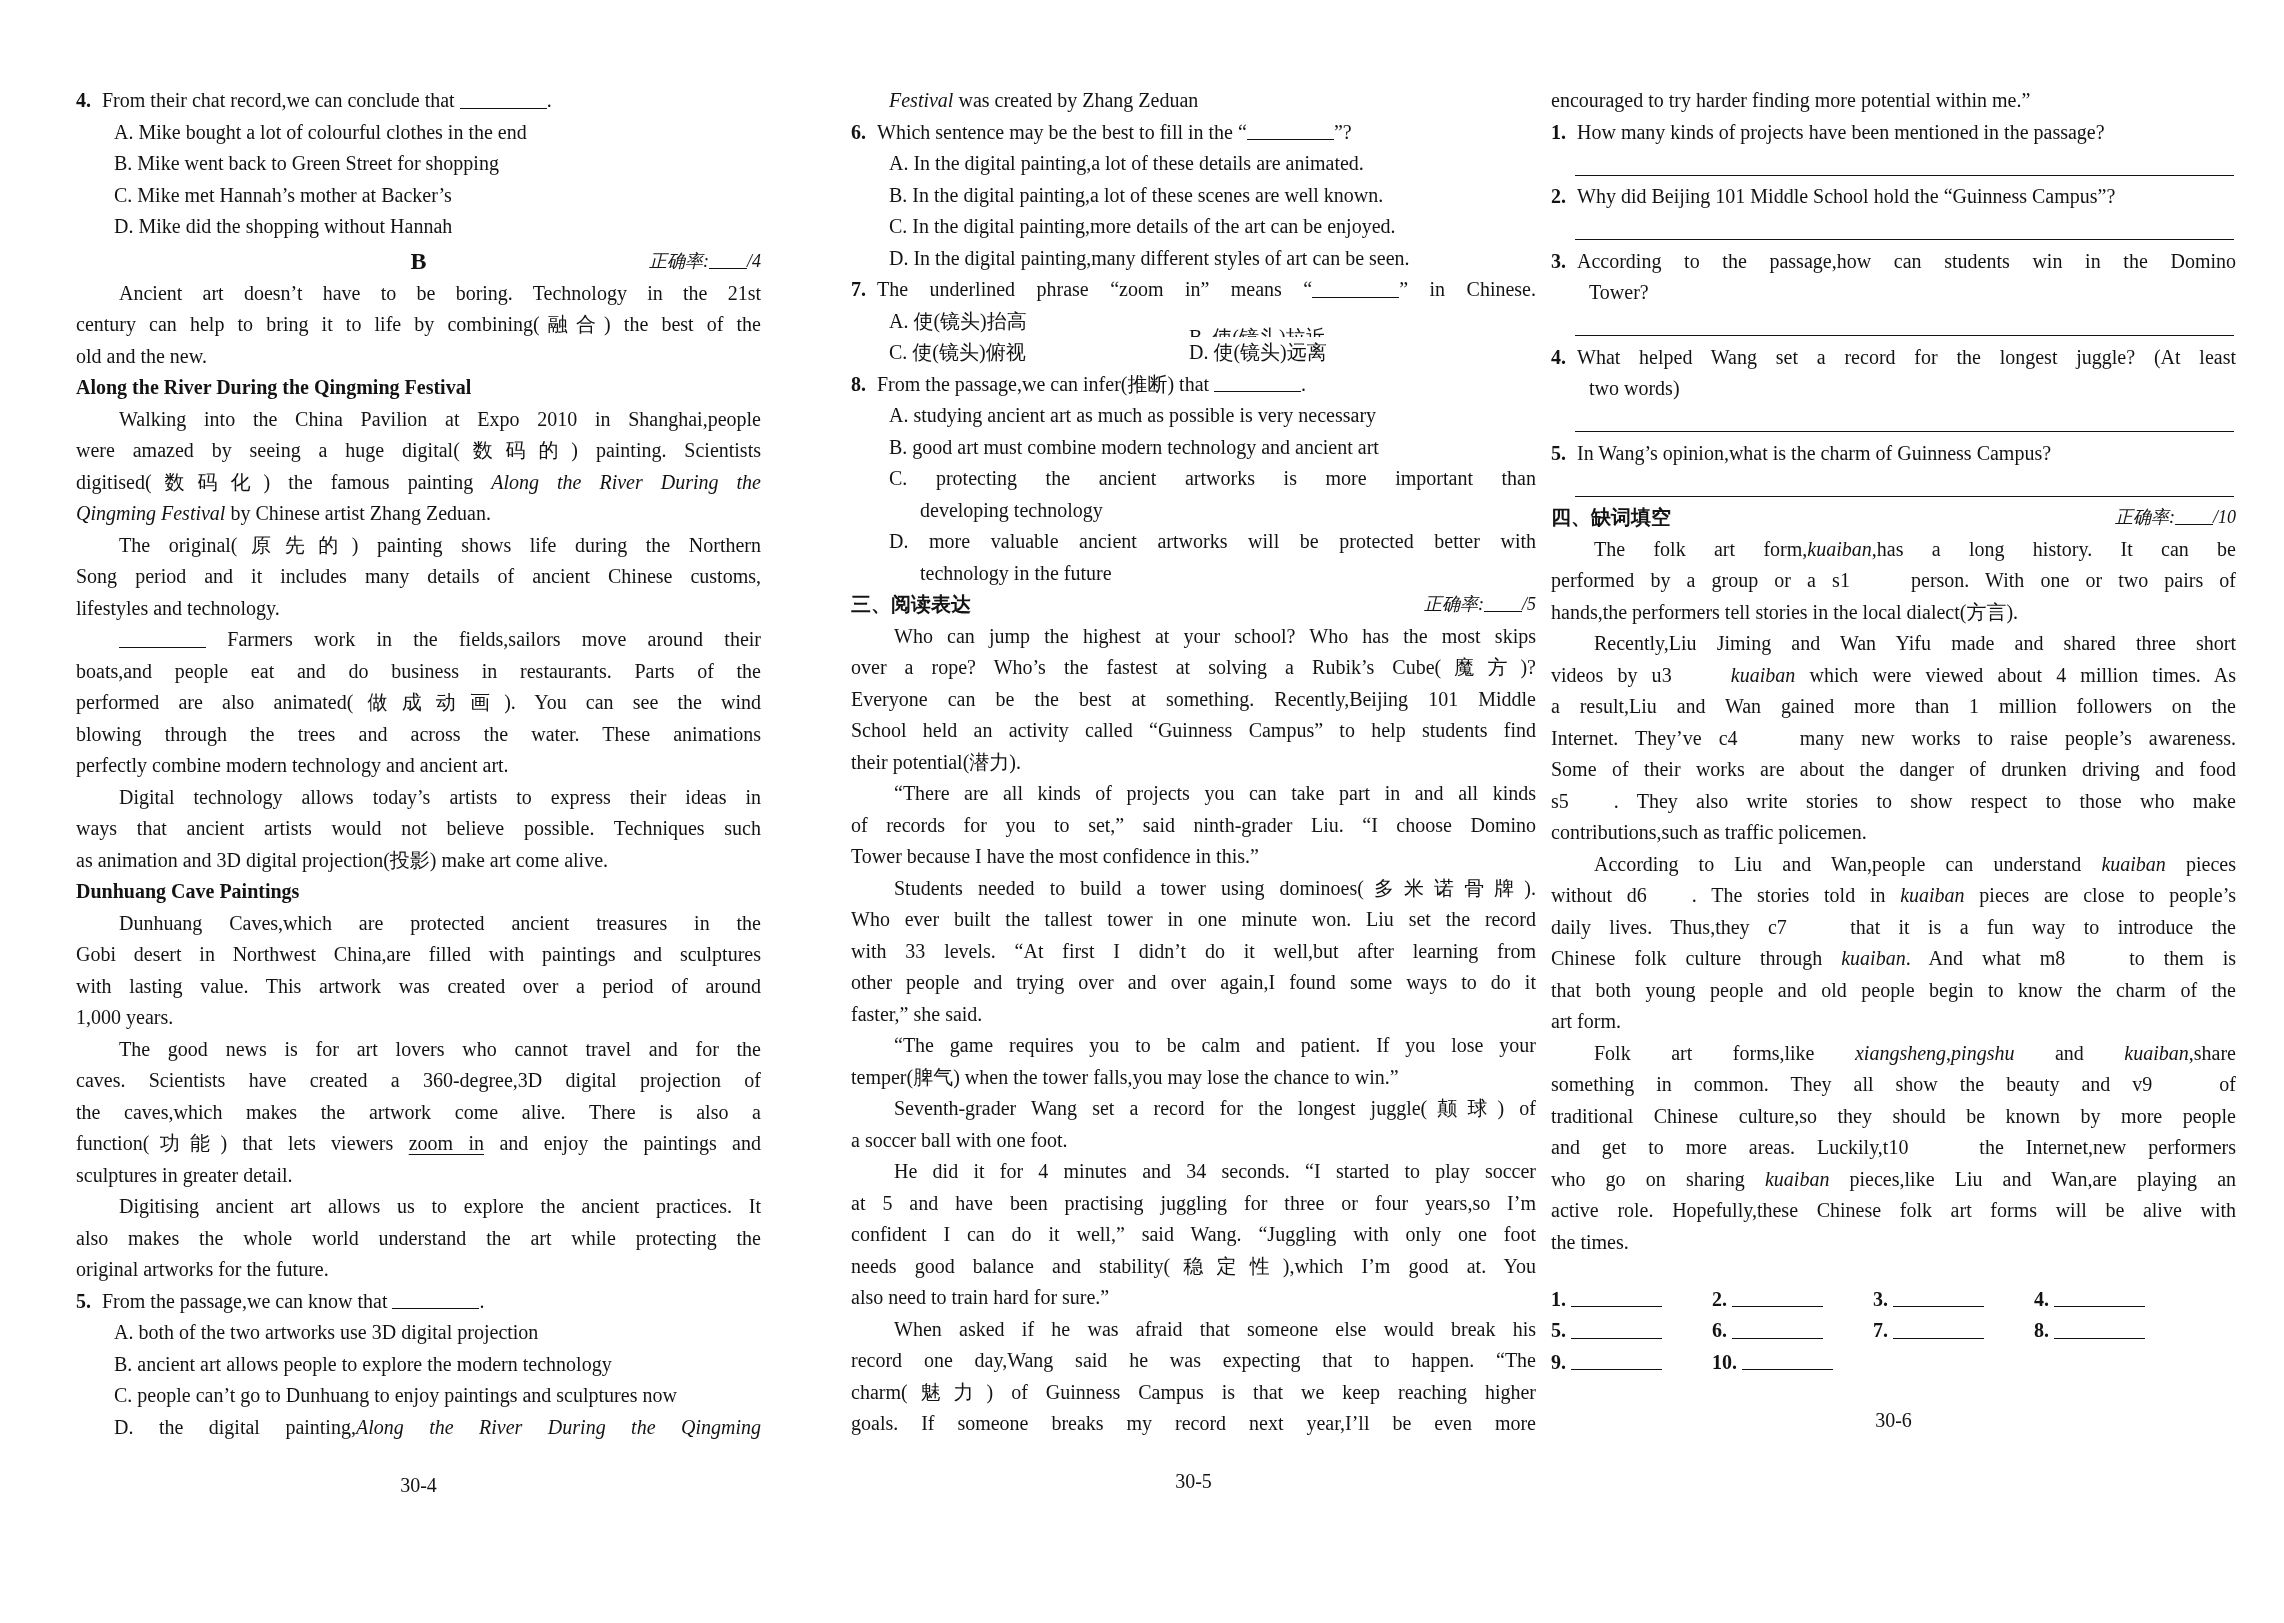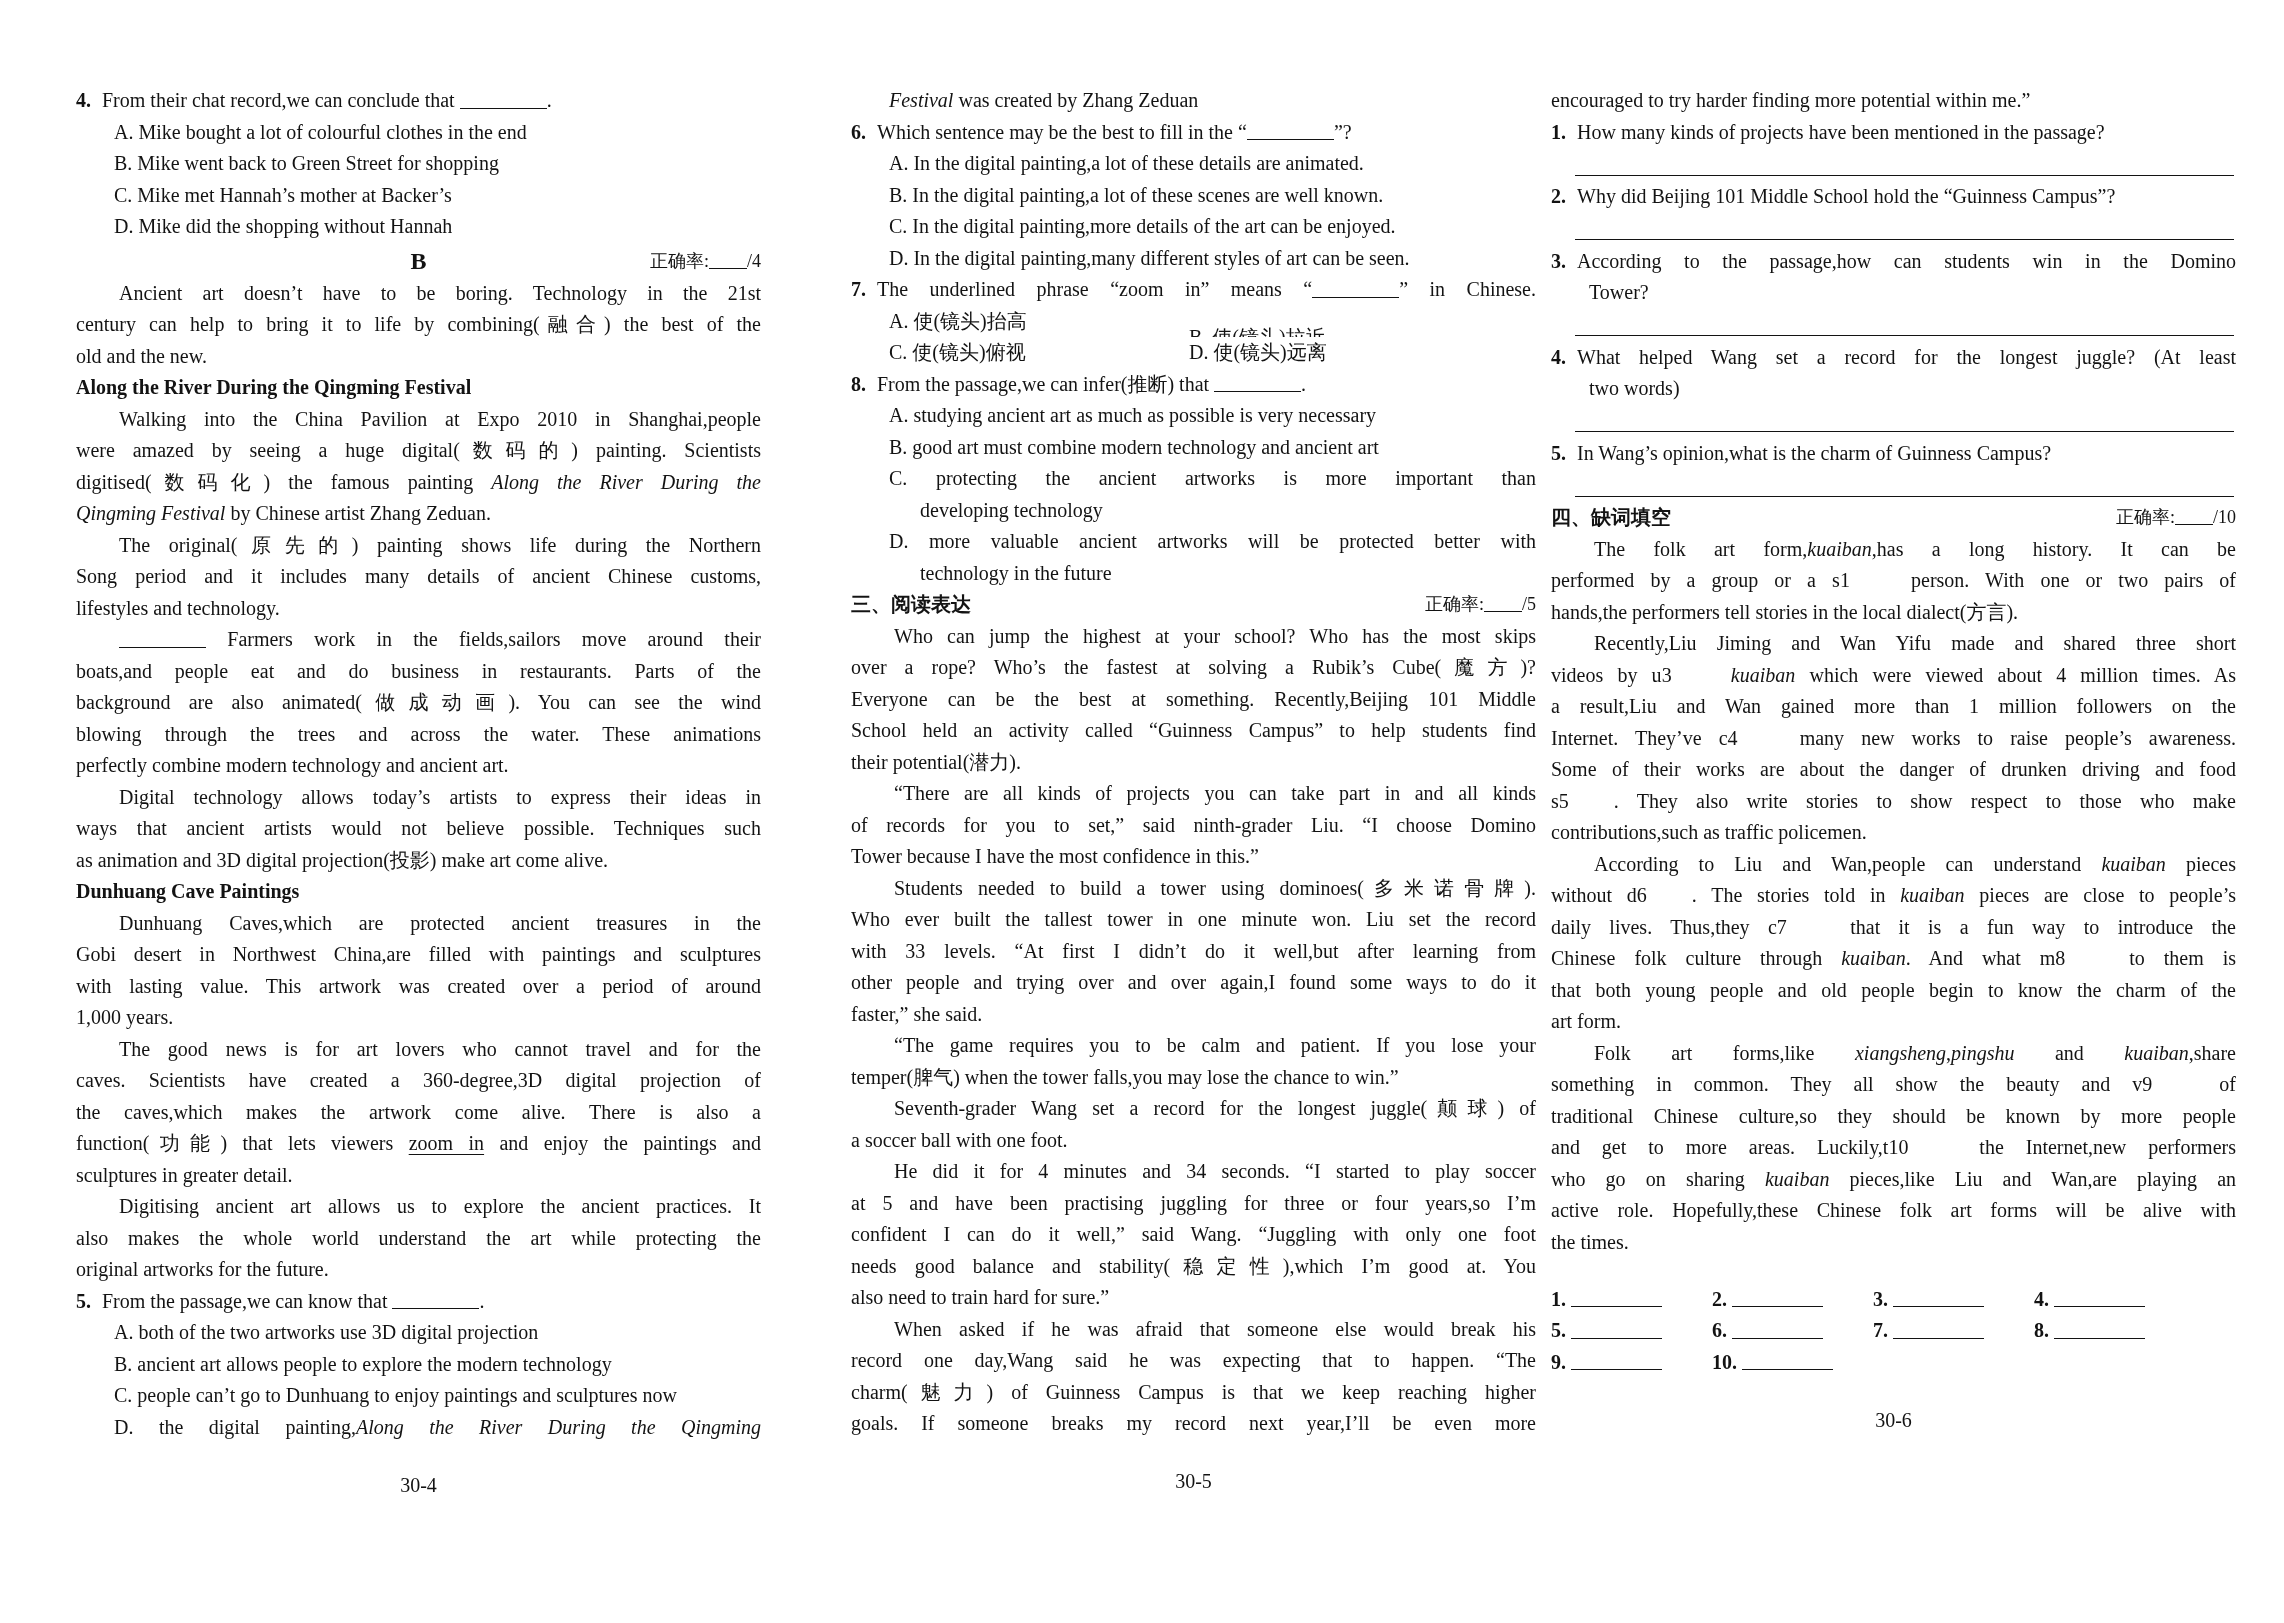--- a/index.html
+++ b/index.html
@@ -18,21 +18,21 @@
   .c{text-align:center;}
   .big{font-size:24px;}
   .ind1{text-indent:43px;}
   .ind2{padding-left:38px;}
   .ind3{padding-left:69px;}
   .b{font-weight:bold;}
   .i{font-style:italic;margin-top:6px;}
   .u{text-decoration:underline;text-underline-offset:4.1px;text-decoration-thickness:1.4px;}
   .blank{display:inline-block;border-bottom:1.4px solid #131313;height:18px;vertical-align:-1.8px;}
   .nblank{display:inline-block;border-bottom:1.4px solid #131313;width:55px;text-align:center;text-indent:0;}
-  .acc{position:absolute;right:0;top:0;font-size:18px;line-height:31.5px;white-space:nowrap;}
+  .acc{position:absolute;right:0;top:0;font-size:18px;line-height:31.5px;white-space:nowrap;font-style:italic;}
   .acc .blank{width:38px;}
   .rulewrap{height:33px;position:relative;overflow:visible;}
   .rule{position:absolute;left:24px;right:1.8px;bottom:5.5px;border-bottom:1.4px solid #131313;}
   .blanksrow{display:flex;align-items:baseline;overflow:visible;}
   .bcell{width:161px;}
   .bcell .blank{width:91px;margin-left:4.6px;}
   .pn{text-align:center;margin-top:26.5px;font-size:20px;height:37px;}
 </style>
 </head>
 <body>
@@ -51,21 +51,21 @@
       <div class="line"><span class="b">Along the River During the Qingming Festival</span></div>
       <div class="line j ind1"><span>Walking into the China Pavilion at Expo 2010 in Shanghai,people</span></div>
       <div class="line j"><span>were amazed by seeing a huge digital(数码的) painting. Scientists</span></div>
       <div class="line j"><span>digitised(数码化) the famous painting </span><span class="i">Along the River During the</span></div>
       <div class="line"><span class="i">Qingming Festival</span><span> by Chinese artist Zhang Zeduan.</span></div>
       <div class="line j ind1"><span>The original(原先的) painting shows life during the Northern</span></div>
       <div class="line j"><span>Song period and it includes many details of ancient Chinese customs,</span></div>
       <div class="line"><span>lifestyles and technology.</span></div>
       <div class="line j ind1"><span class="blank" style="width: 87px;"></span><span> Farmers work in the fields,sailors move around their</span></div>
       <div class="line j"><span>boats,and people eat and do business in restaurants. Parts of the</span></div>
-      <div class="line j"><span>background are also animated(做成动画). You can see the wind</span></div>
+      <div class="line j"><span>performed are also animated(做成动画). You can see the wind</span></div>
       <div class="line j"><span>blowing through the trees and across the water. These animations</span></div>
       <div class="line"><span>perfectly combine modern technology and ancient art.</span></div>
       <div class="line j ind1"><span>Digital technology allows today’s artists to express their ideas in</span></div>
       <div class="line j"><span>ways that ancient artists would not believe possible. Techniques such</span></div>
       <div class="line"><span>as animation and 3D digital projection(投影) make art come alive.</span></div>
       <div class="line"><span class="b">Dunhuang Cave Paintings</span></div>
       <div class="line j ind1"><span>Dunhuang Caves,which are protected ancient treasures in the</span></div>
       <div class="line j"><span>Gobi desert in Northwest China,are filled with paintings and sculptures</span></div>
       <div class="line j"><span>with lasting value. This artwork was created over a period of around</span></div>
       <div class="line"><span>1,000 years.</span></div>

